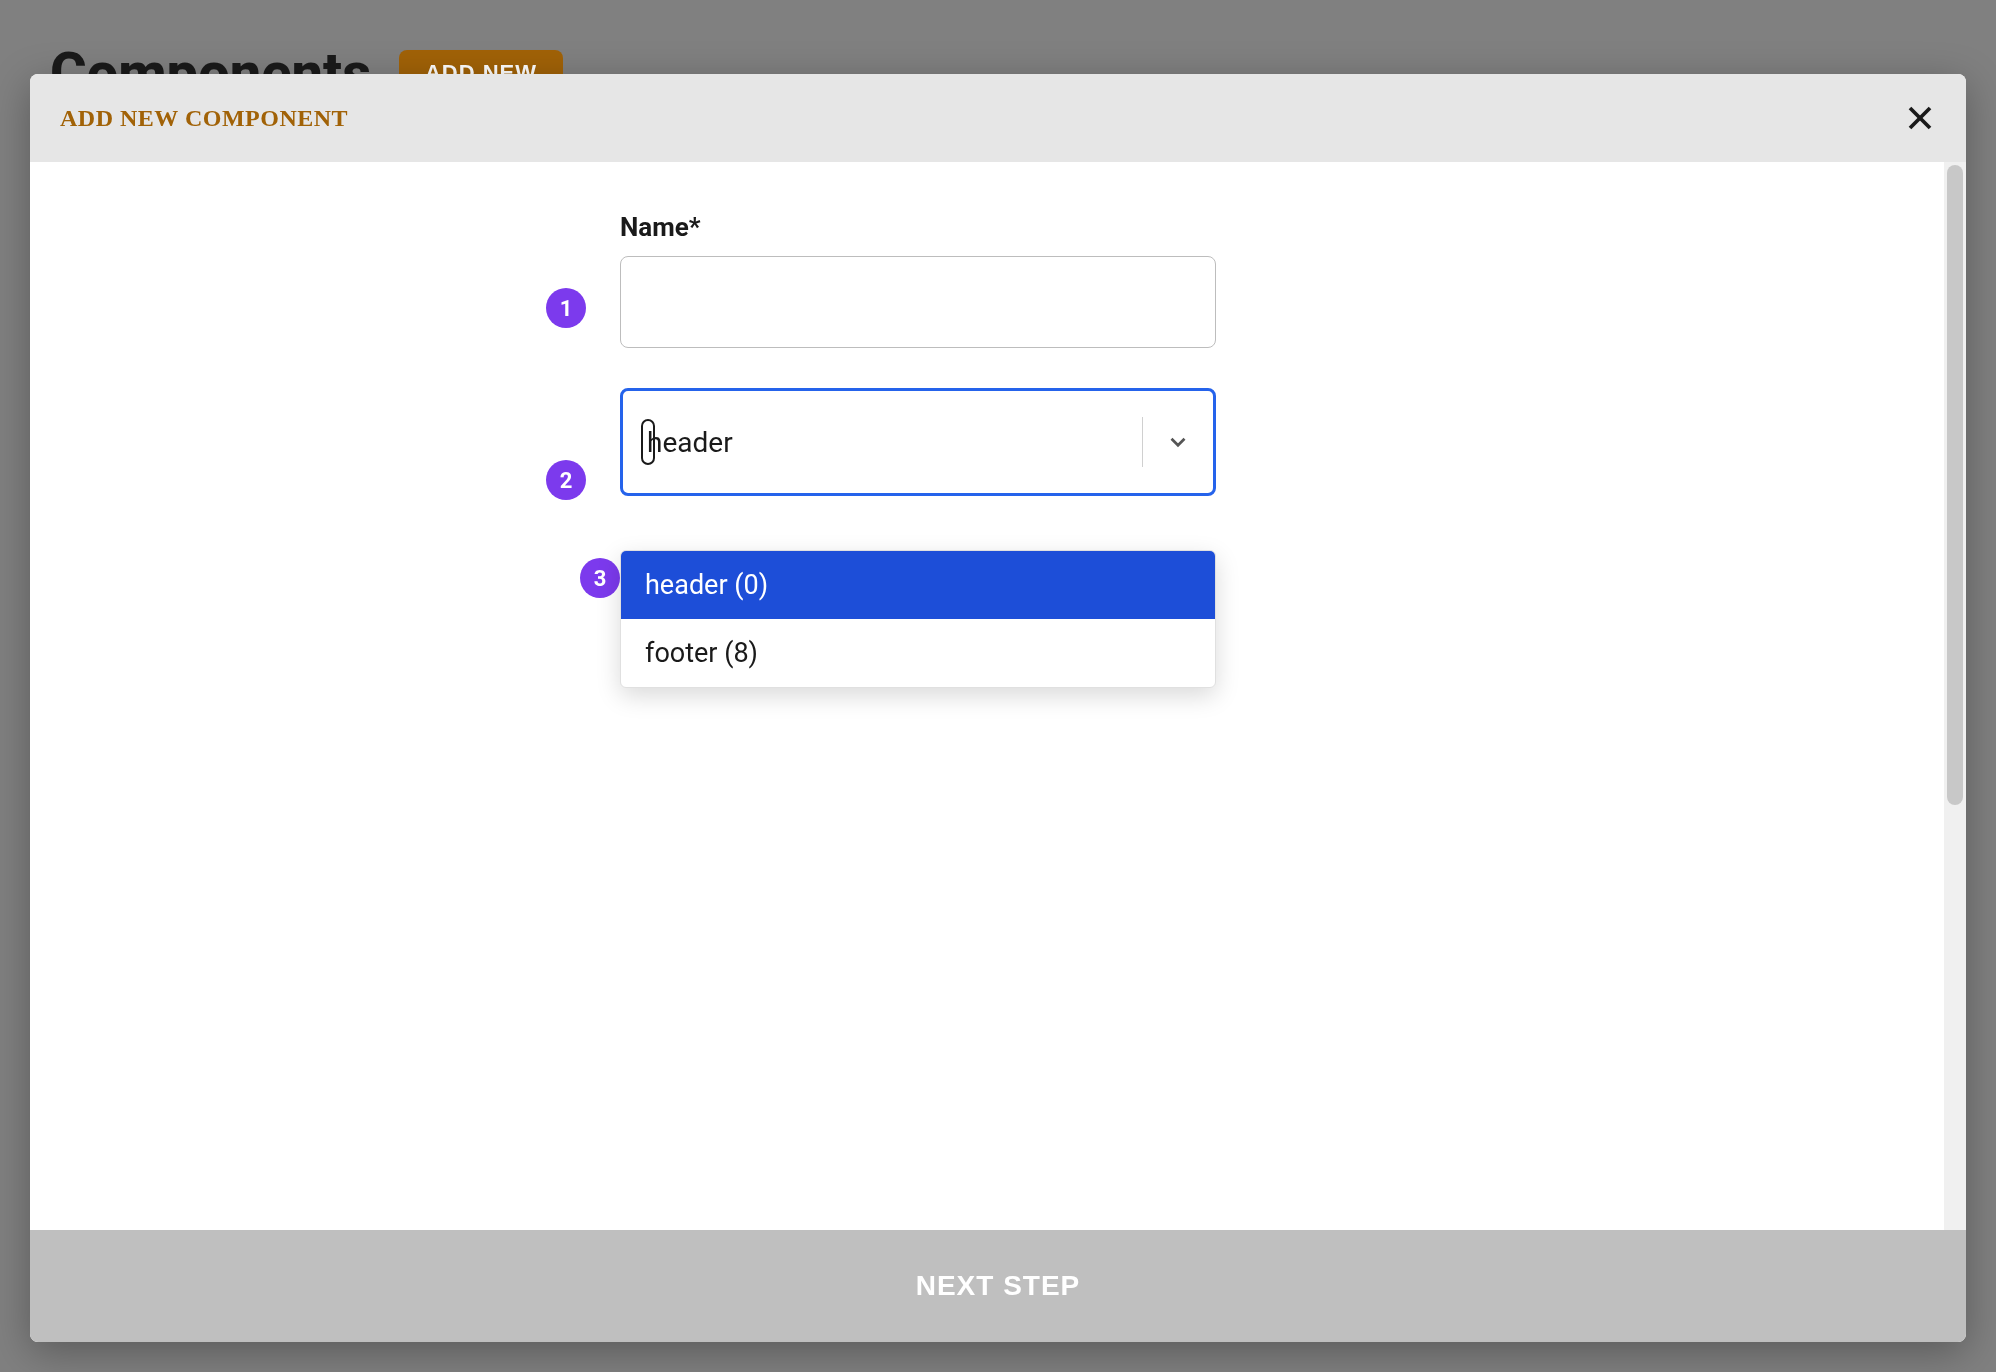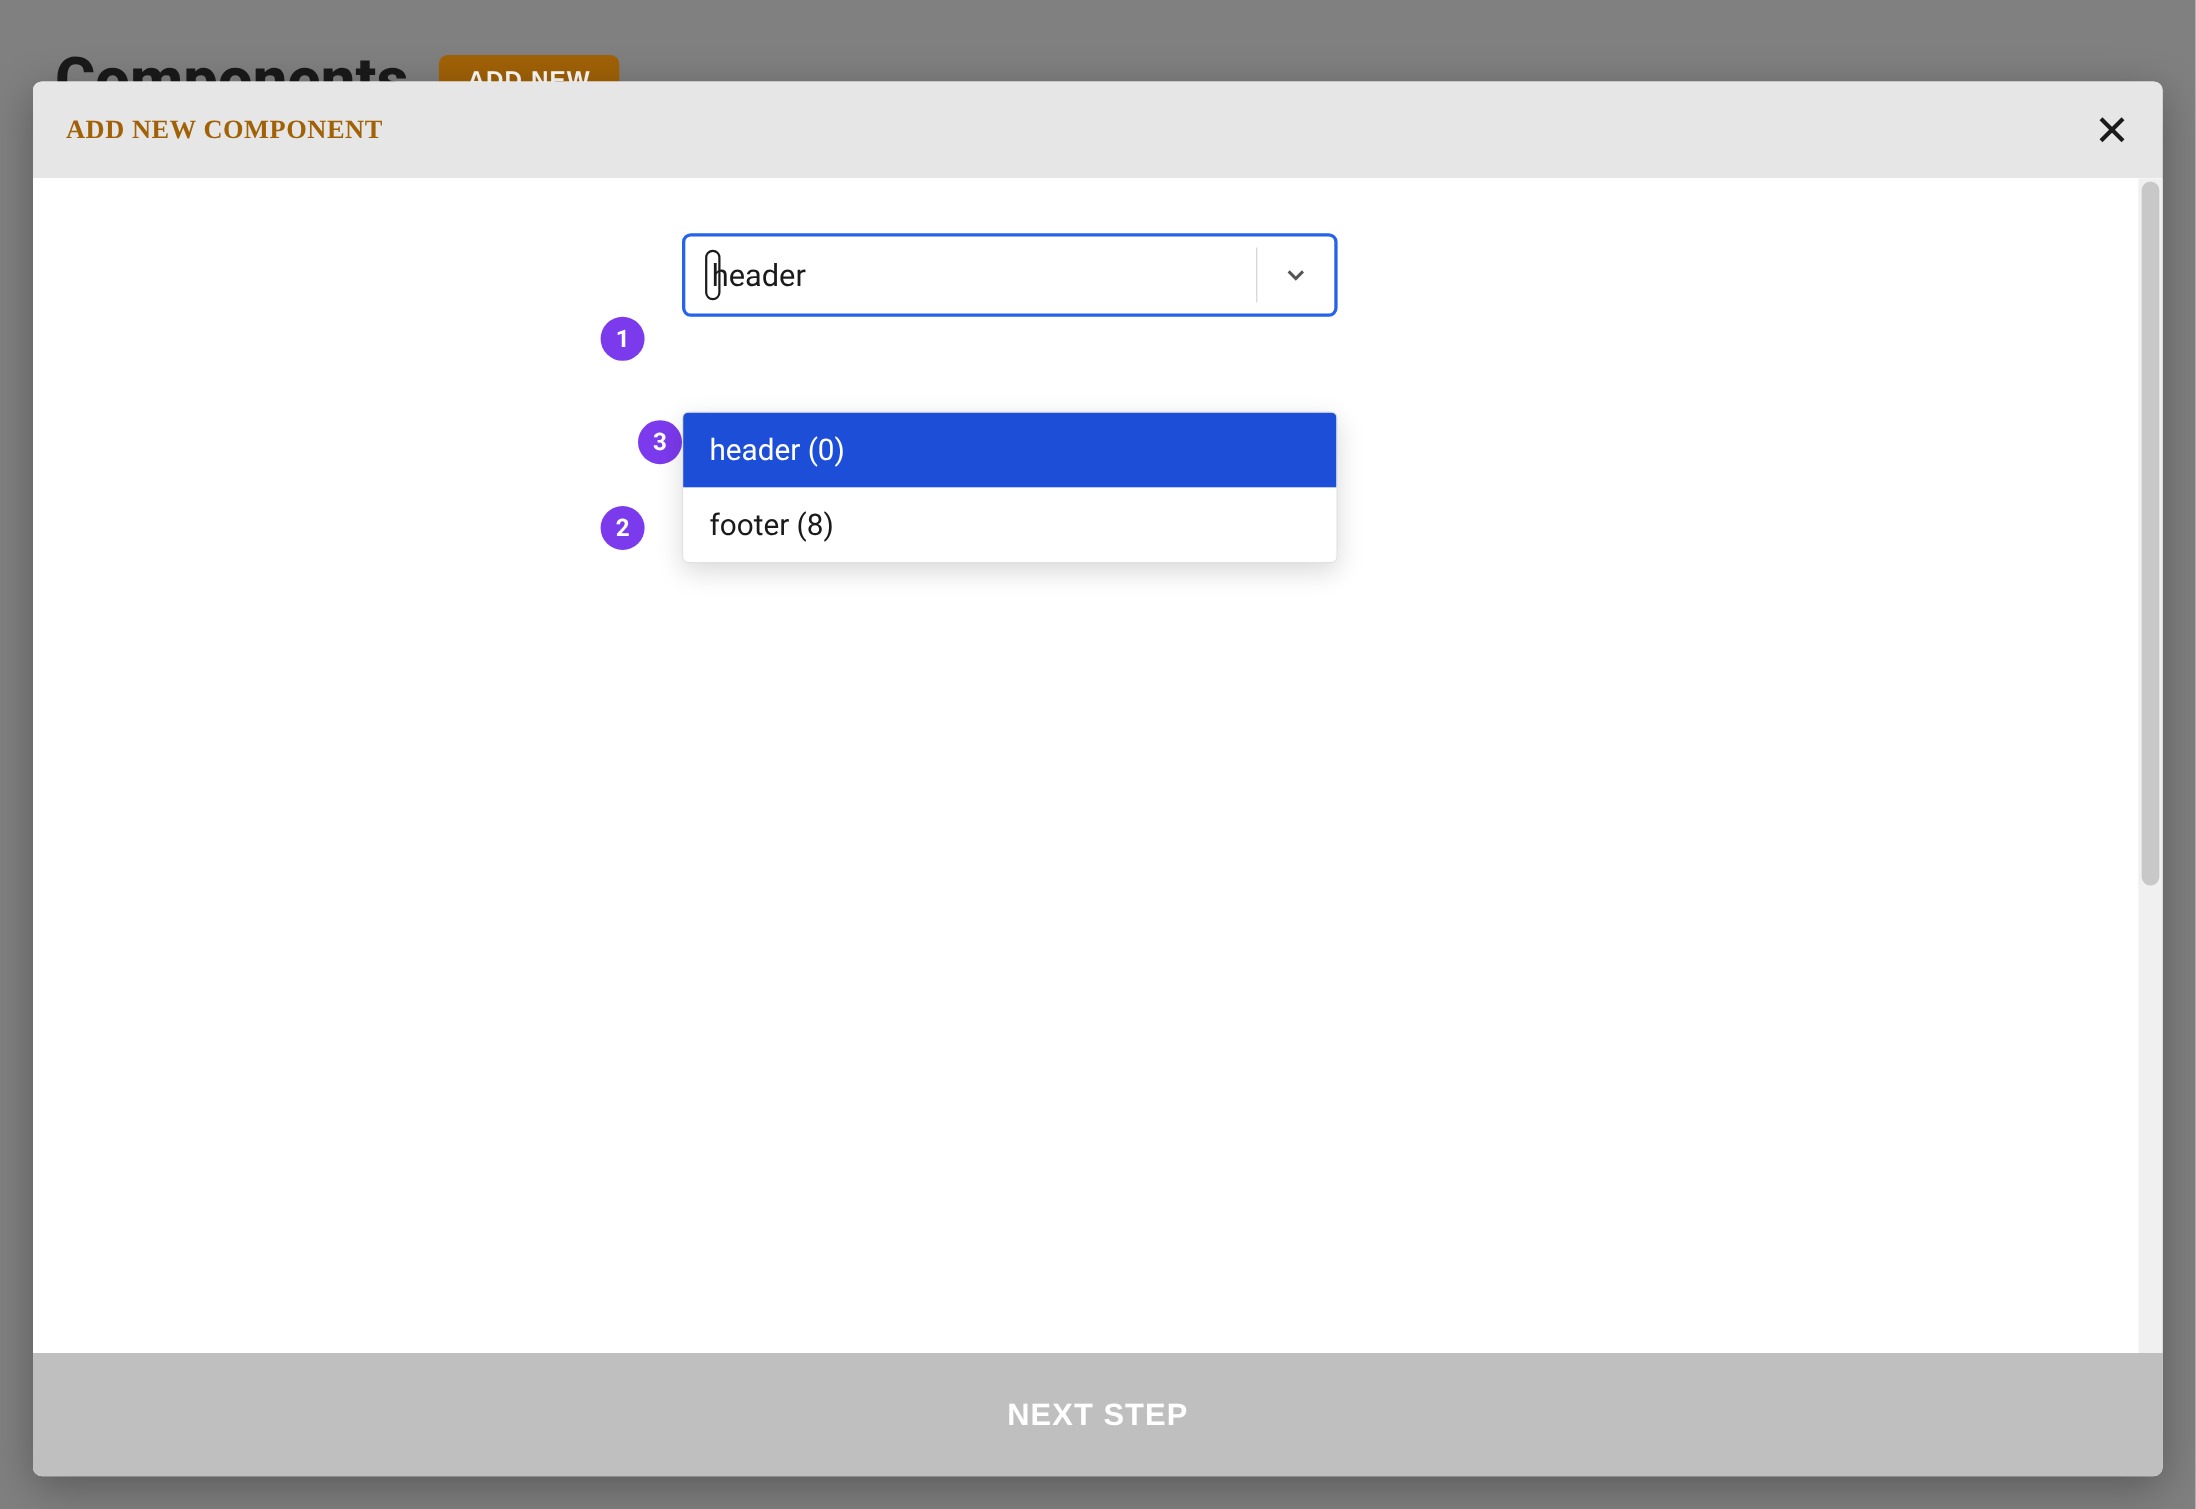--- a/index.html
+++ b/index.html
@@ -127,21 +127,21 @@
       width: 596px;
       height: 92px;
       border: 1.5px solid #bdbdbd;
       border-radius: 8px;
       font-size: 26px;
       padding: 0 20px;
       outline: none;
     }
     .select-wrap {
       width: 596px;
-      height: 76px;
+      height: 108px;
       border: 3px solid #2563eb;
       border-radius: 8px;
       display: flex;
       align-items: center;
       background: #fff;
       cursor: pointer;
       position: relative;
     }
     .select-value-area {
       flex: 1;
@@ -275,20 +275,24 @@
         </svg>
     </div>
   </div>
 
   <div class="modal-body">
 
     <div class="form-area">
 
       <div class="step-badge" style="left:-74px; top:76px;">1</div>
 
+      <div class="field-group">
+        <div class="field-label">Name*</div>
+        <input type="text" class="text-input" value="" style="">
+      </div>
 
       <div class="step-badge" style="left:-74px; top:248px;">2</div>
 
       <div class="field-group" style="position:relative;">
         <div class="select-wrap">
           <div class="select-value-area">
             <span class="text-cursor"></span>
             <span class="select-value">header</span>
           </div>
           <div class="select-divider"></div>

